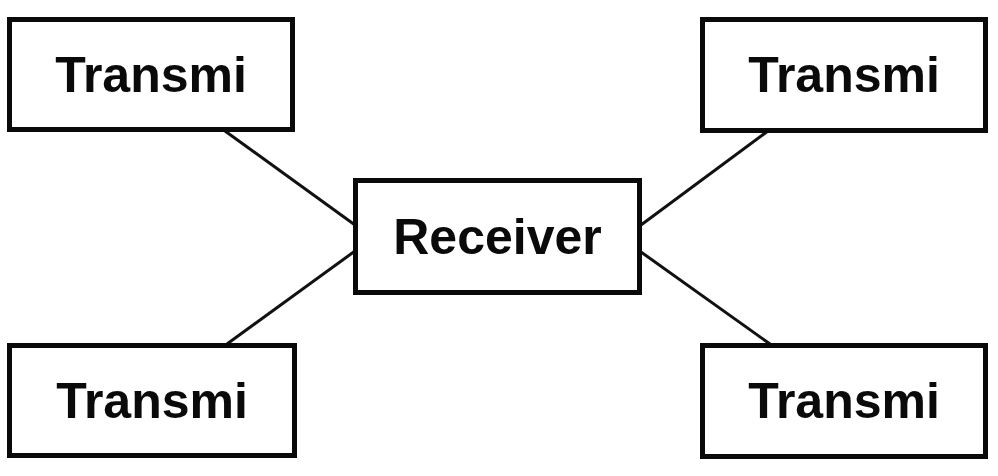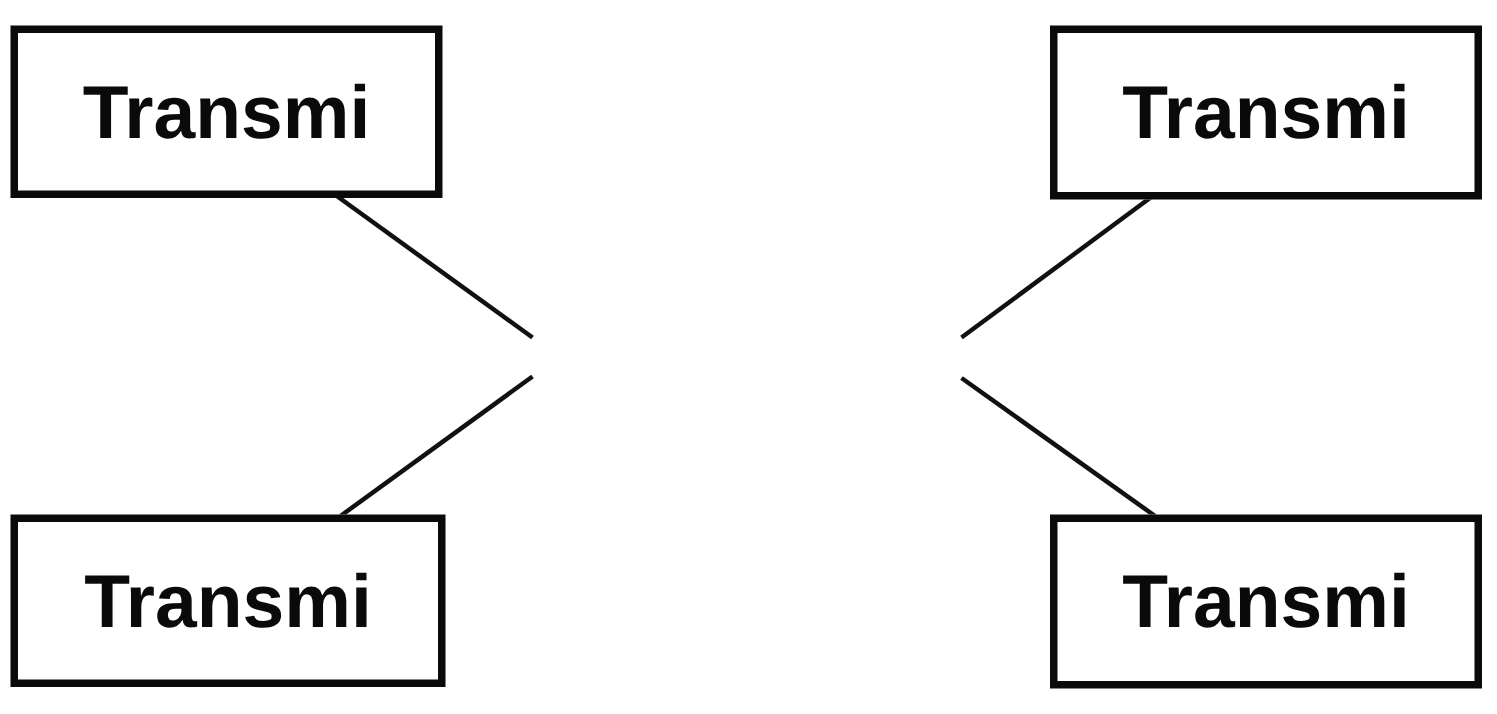--- a/index.html
+++ b/index.html
@@ -61,20 +61,23 @@
   </svg>
 
   <div class="node top-left">
     <span>Transmi</span>
   </div>
 
   <div class="node top-right">
     <span>Transmi</span>
   </div>
 
+  <div class="node center">
+    <span>Receiver</span>
+  </div>
 
   <div class="node bottom-left">
     <span>Transmi</span>
   </div>
 
   <div class="node bottom-right">
     <span>Transmi</span>
   </div>
 
 </div>

